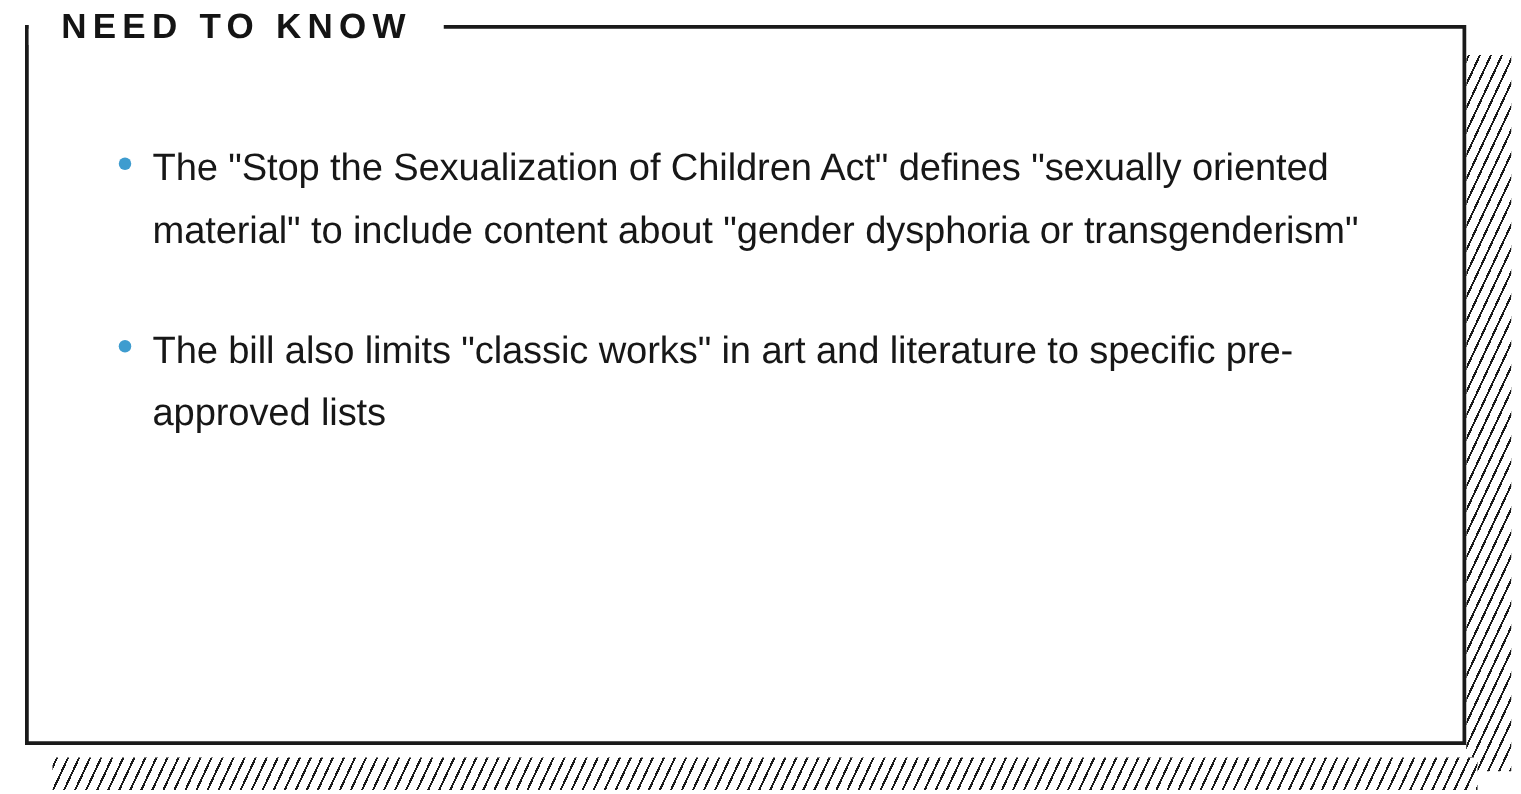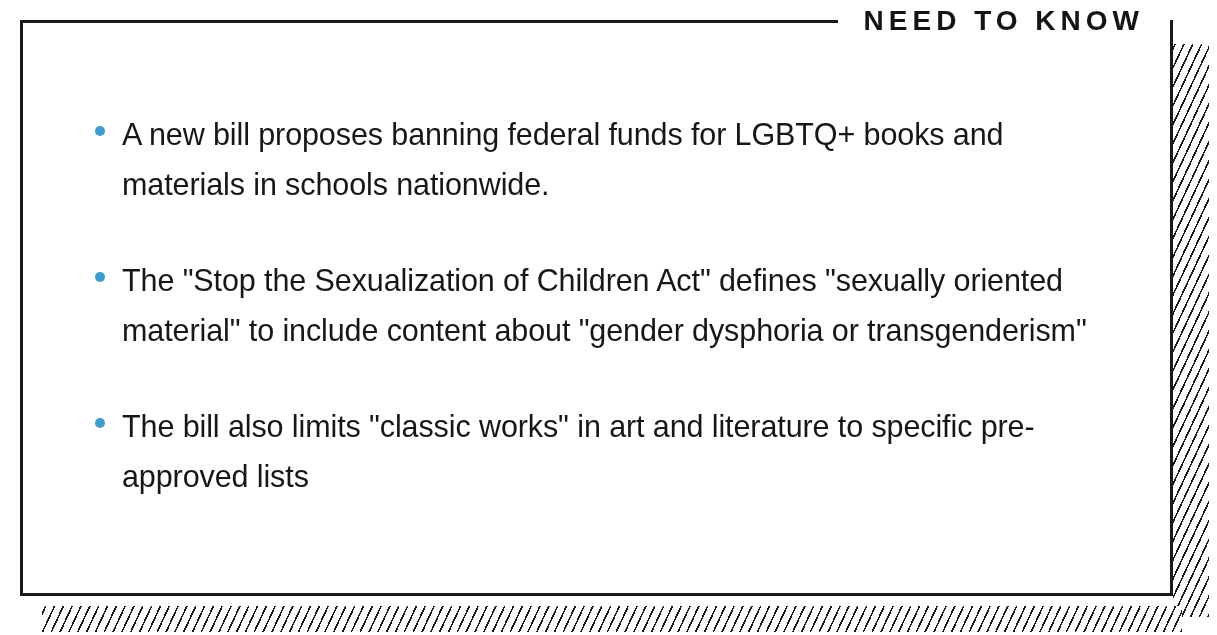--- a/index.html
+++ b/index.html
@@ -56,21 +56,21 @@
   }
 
   
   .eyebrow {
     position: absolute;
     top: -17px;
     left: 0;
     right: 0;
     display: flex;
     align-items: center;
-    justify-content: flex-end;
+    justify-content: flex-start;
     pointer-events: none;
   }
   .eyebrow-text {
     background: #ffffff;
     padding: 0 26px;
     font-size: 28px;
     font-weight: bold;
     letter-spacing: 5px;
     color: #141414;
     line-height: 30px;
@@ -120,24 +120,20 @@
   <div class="hatch hatch-bottom"></div>
 
   <div class="card">
 
     <div class="eyebrow">
       <span class="eyebrow-text">NEED TO KNOW</span>
     </div>
 
     <div class="bullets">
 
-      <div class="bullet-row">
-        <span class="dot"></span>
-        <div class="bullet-text">A new bill proposes banning federal funds for LGBTQ+ books and materials in schools nationwide.</div>
-      </div>
 
       <div class="bullet-row">
         <span class="dot"></span>
         <div class="bullet-text">The "Stop the Sexualization of Children Act" defines "sexually oriented material" to include content about "gender dysphoria or transgenderism"</div>
       </div>
 
       <div class="bullet-row">
         <span class="dot"></span>
         <div class="bullet-text">The bill also limits "classic works" in art and literature to specific pre-approved lists</div>
       </div>

